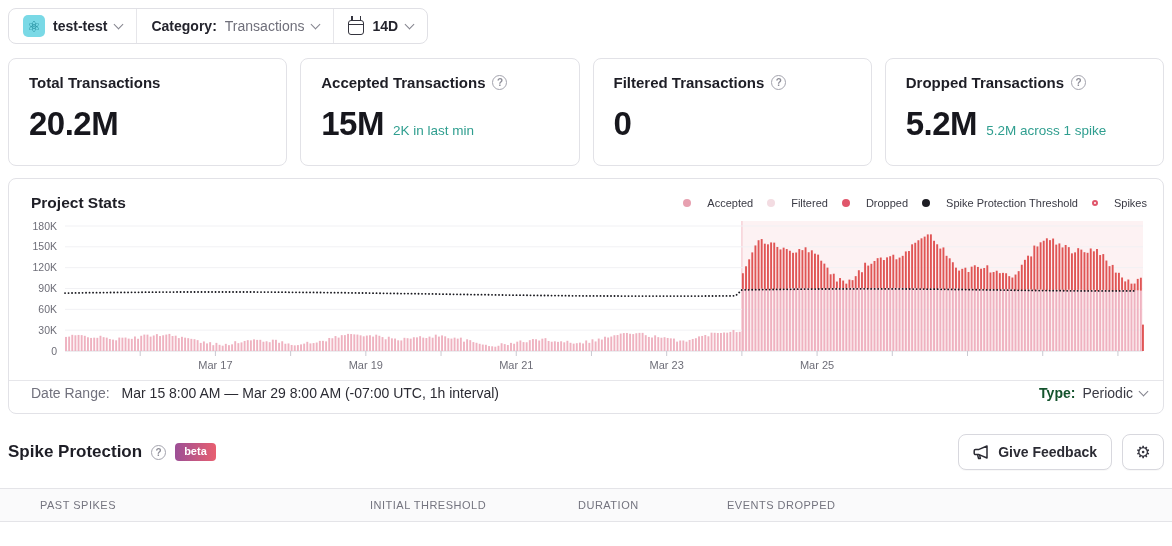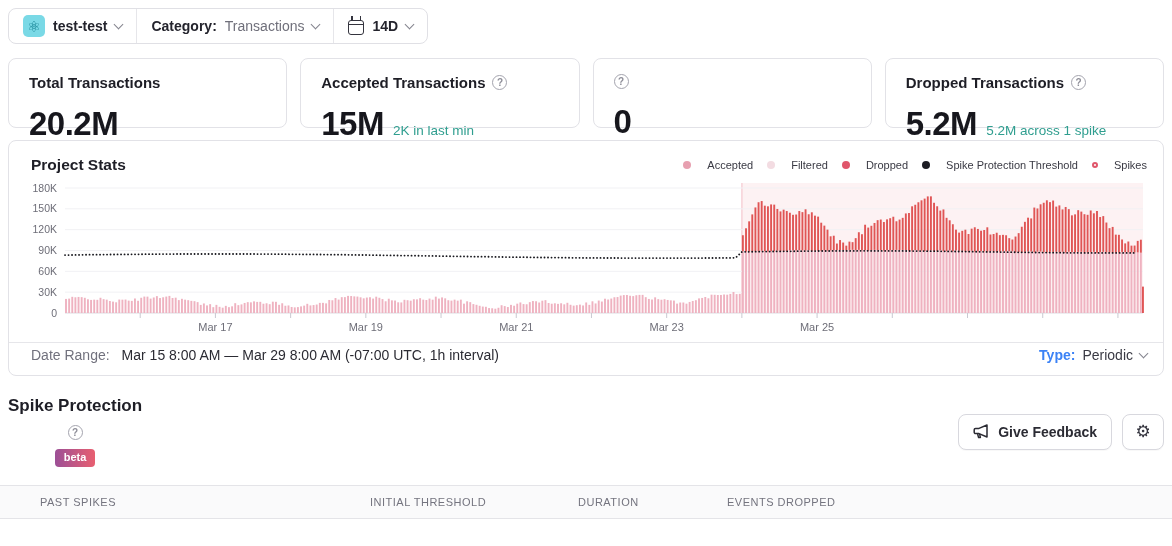--- a/index.html
+++ b/index.html
@@ -19,21 +19,21 @@
   .chev { width:7px; height:7px; border-right:1.6px solid #84848e; border-bottom:1.6px solid #84848e;
     transform:rotate(45deg); margin-top:-3px; display:inline-block; }
   .cal { width:16px; height:15px; border:1.6px solid #34343e; border-radius:3px; position:relative; margin-top:2px;}
   .cal:before, .cal:after { content:""; position:absolute; top:-5px; width:1.8px; height:4px; background:#34343e; }
   .cal:before{ left:2px; } .cal:after{ right:2px; }
   .cal i { position:absolute; left:0; right:0; top:3px; height:1.6px; background:#34343e; display:block;}
 
   
   .stats-row { display:flex; gap:13px; padding:14px 8px 0 8px; }
   .stat-card { flex:1; border:1px solid #e2e2e7; border-radius:8px; background:#fff;
-    padding:15px 20px 14px 20px; height:70px; }
+    padding:15px 20px 14px 20px; height:108px; }
   .stat-title-row { display:flex; align-items:center; gap:7px; }
   .stat-title { font-size:15px; font-weight:700; color:#1e1e26; }
   .help-circ { width:15px; height:15px; border:1.2px solid #a4a4ae; border-radius:50%;
     color:#8e8e98; font-size:10px; font-weight:700; display:inline-flex; align-items:center;
     justify-content:center; cursor:pointer; flex:0 0 auto; }
   .stat-value-row { display:flex; align-items:baseline; gap:9px; margin-top:14px; }
   .stat-value { font-size:33px; font-weight:600; color:#17171d; letter-spacing:-0.5px; }
   .stat-sub { font-size:13.5px; color:#2f9e8f; }
 
   
@@ -47,26 +47,26 @@
   .chart-svg-wrap { padding:2px 6px 0 8px; }
   svg text { font-family:"Liberation Sans", sans-serif; }
 
   
   .range-row { border-top:1px solid #e6e6ea; display:flex; align-items:center;
     justify-content:space-between; padding:4px 16px 12px 22px; }
   .range-left { display:flex; align-items:center; gap:12px; font-size:14px; }
   .range-label { color:#71717d; }
   .range-value { color:#2b2b33; }
   .range-right { display:flex; align-items:center; gap:7px; font-size:14px; cursor:pointer; }
-  .type-label { font-weight:700; color:#3b82f6; }
+  .type-label { font-weight:700; color:#14532d; }
   .type-value { color:#3a3a44; }
 
   
   .spike-row { display:flex; align-items:center; justify-content:space-between; padding:20px 8px 0 8px; }
-  .spike-left { display:flex; align-items:center; gap:9px;flex-direction:column; }
+  .spike-left { display:flex; align-items:center; gap:9px; }
   .spike-title { font-size:17px; font-weight:700; color:#1e1e26; }
   .beta-pill { background:linear-gradient(90deg,#9c4f96,#e85f70); color:#fff; font-size:11px;
     font-weight:700; border-radius:4px; padding:3px 9px 4px 9px; line-height:1; }
   .spike-right { display:flex; gap:10px; }
   .btn { display:inline-flex; align-items:center; gap:8px; border:1px solid #d8d8de;
     border-radius:8px; background:#fff; height:36px; padding:0 14px; font-size:14px;
     font-weight:700; color:#2b2b33; cursor:pointer; box-shadow:0 1px 1px rgba(30,30,40,0.03); }
   .btn.icon-only { width:42px; justify-content:center; padding:0; font-size:17px; color:#34343e; font-weight:400;}
 
   
@@ -115,20 +115,21 @@
         <span class="stat-title">Accepted Transactions</span>
         <span class="help-circ">?</span>
       </div>
       <div class="stat-value-row">
         <span class="stat-value">15M</span>
         <span class="stat-sub">2K in last min</span>
       </div>
     </div>
     <div class="stat-card">
       <div class="stat-title-row">
+        <span class="stat-title">Filtered Transactions</span>
         <span class="help-circ">?</span>
       </div>
       <div class="stat-value-row">
         <span class="stat-value">0</span>
       </div>
     </div>
     <div class="stat-card">
       <div class="stat-title-row">
         <span class="stat-title">Dropped Transactions</span>
         <span class="help-circ">?</span>

